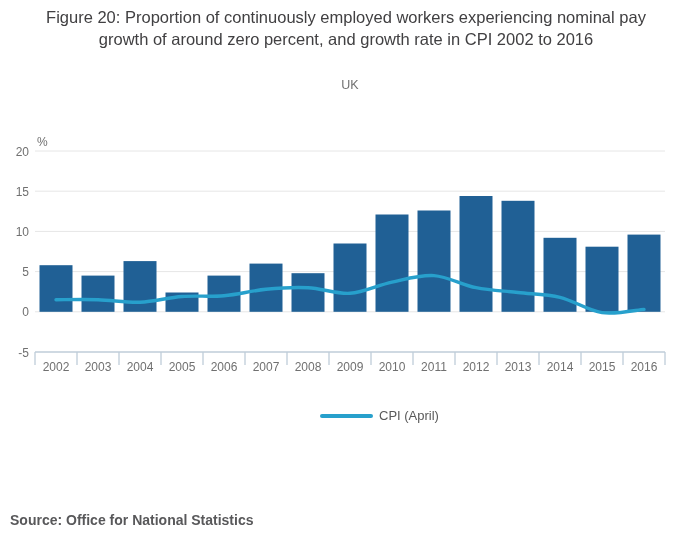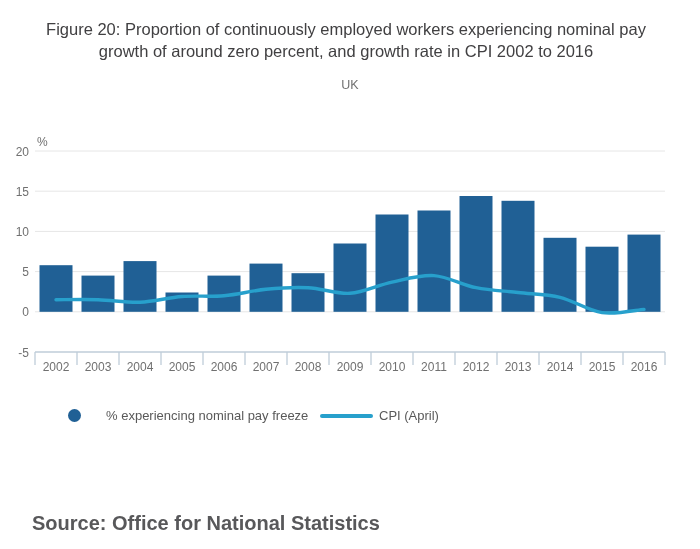--- a/index.html
+++ b/index.html
@@ -1,36 +1,36 @@
 <!DOCTYPE html>
 <html><head>
 <meta charset="utf-8">
 <style>
   html,body{margin:0;padding:0;background:#fff;}
   #page{
     position:relative;width:700px;height:549px;background:#ffffff;
     font-family:"Liberation Sans",sans-serif;overflow:hidden;
   }
   .chart-title{
-    position:absolute;top:7px;left:22px;right:30px;margin:12px auto;max-width:632px;
+    position:absolute;top:7px;left:22px;right:30px;margin:0 auto;max-width:632px;
     text-align:center;font-size:16.5px;line-height:21.5px;font-weight:400;color:#414042;
   }
   .chart-subtitle{
     position:absolute;top:78px;left:0;right:0;text-align:center;
     font-size:12.5px;color:#707070;
   }
   #chart-svg{position:absolute;top:135px;left:0;}
   .legend-item{position:absolute;display:flex;align-items:center;height:15px;}
   #legend-item-bar{left:68px;top:408px;}
   #legend-item-line{left:320px;top:408px;text-align:center;}
   .legend-dot{width:13px;height:13px;border-radius:50%;margin-right:25px;flex:0 0 auto;}
   .legend-line{width:53px;height:4px;border-radius:2px;margin-right:6px;flex:0 0 auto;}
   .legend-label{font-size:13px;color:#595959;white-space:nowrap;}
   .source-note{
-    position:absolute;left:10px;top:512px;font-size:20px;font-weight:700;color:#58585a;margin-left:22px;
+    position:absolute;left:10px;top:512px;font-size:14px;font-weight:700;color:#58585a;
   }
 </style>
 </head>
 <body>
 
 <div id="page">
 
   <h1 class="chart-title">Figure 20: Proportion of continuously employed workers experiencing nominal pay growth of around zero percent, and growth rate in CPI 2002 to 2016</h1>
   <div class="chart-subtitle">UK</div>
 
@@ -90,24 +90,20 @@
       <text x="392.0" y="236.0" text-anchor="middle" font-size="12" fill="#707070">2010</text>
       <text x="434.0" y="236.0" text-anchor="middle" font-size="12" fill="#707070">2011</text>
       <text x="476.0" y="236.0" text-anchor="middle" font-size="12" fill="#707070">2012</text>
       <text x="518.0" y="236.0" text-anchor="middle" font-size="12" fill="#707070">2013</text>
       <text x="560.0" y="236.0" text-anchor="middle" font-size="12" fill="#707070">2014</text>
       <text x="602.0" y="236.0" text-anchor="middle" font-size="12" fill="#707070">2015</text>
       <text x="644.0" y="236.0" text-anchor="middle" font-size="12" fill="#707070">2016</text>
       <path d="M56.0 164.7C63.0 164.7 84.0 164.3 98.0 164.7C112.0 165.1 126.0 167.7 140.0 167.2C154.0 166.6 168.0 162.6 182.0 161.5C196.0 160.5 210.0 161.9 224.0 160.7C238.0 159.5 252.0 155.6 266.0 154.3C280.0 152.9 294.0 152.0 308.0 152.7C322.0 153.3 336.0 159.2 350.0 158.3C364.0 157.4 378.0 150.0 392.0 147.1C406.0 144.1 420.0 139.7 434.0 140.6C448.0 141.6 462.0 149.9 476.0 152.7C490.0 155.5 504.0 155.9 518.0 157.5C532.0 159.1 546.0 159.0 560.0 162.3C574.0 165.7 588.0 175.6 602.0 177.6C616.0 179.6 637.0 174.9 644.0 174.4" fill="none" stroke="#27a0cc" stroke-width="3.4" stroke-linecap="round" stroke-linejoin="round"></path>
     </svg>
 
-  <div class="legend-item" id="legend-item-bar">
-    <span class="legend-dot" style="background: rgb(32, 96, 149);"></span>
-    <span class="legend-label">% experiencing nominal pay freeze</span>
-  </div>
 
   <div class="legend-item" id="legend-item-line">
     <span class="legend-line" style="background: rgb(39, 160, 204);"></span>
     <span class="legend-label">CPI (April)</span>
   </div>
 
   <div class="source-note">Source: Office for National Statistics</div>
 
 </div>
 

